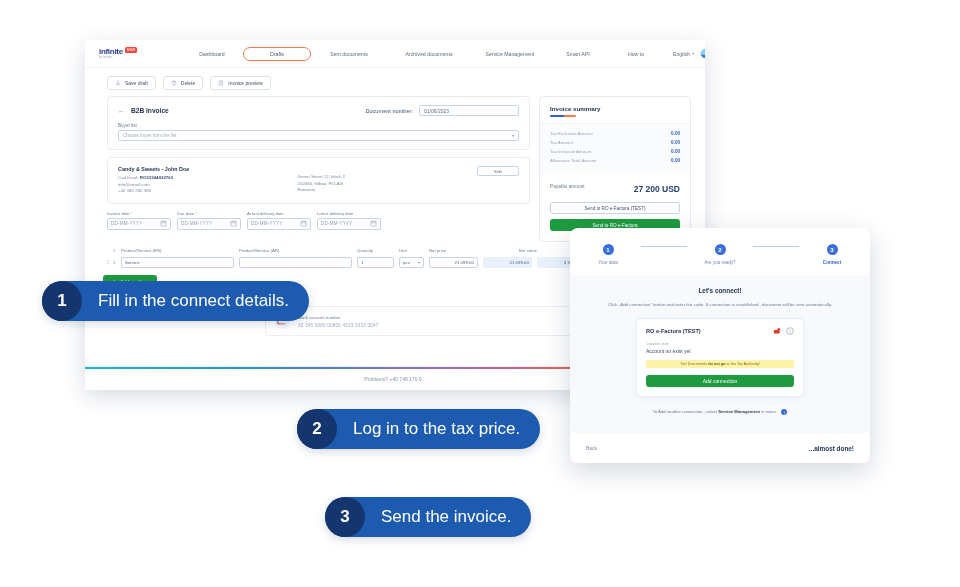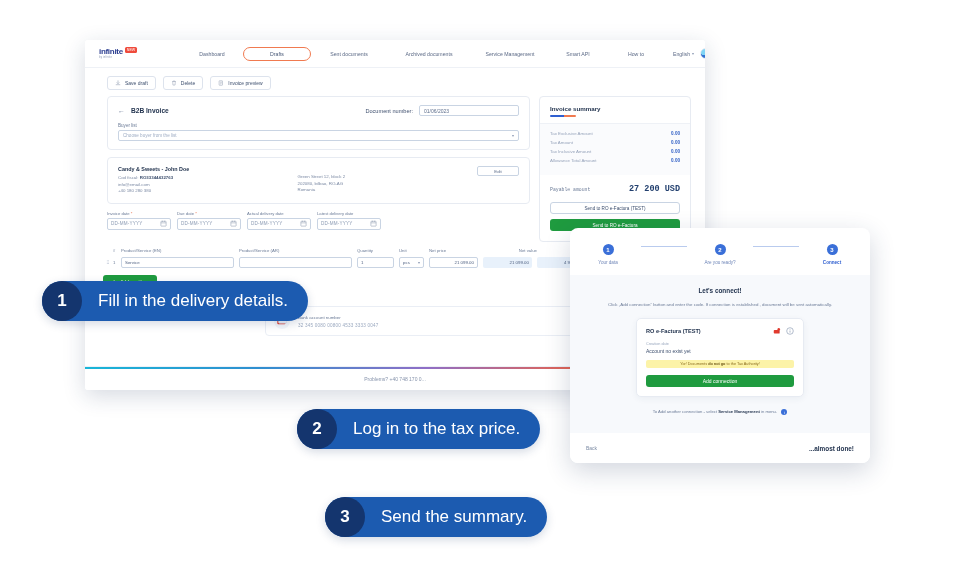--- a/index.html
+++ b/index.html
@@ -174,21 +174,21 @@
   .sum-head{ padding:8px 10px 6px;}
   .sum-title{ font-size:6.2px; font-weight:bold; color:#23344f;}
   .sum-underline{
     width:26px;height:2px;margin-top:3px;border-radius:1px;
     background:linear-gradient(90deg,#2f5fd0 0 55%, #f07a50 55% 100%);
   }
   .sum-rows{ background:#fafbfd; padding:7px 10px 8px; border-top:1px solid #eef1f6;}
   .sum-row{ display:flex; justify-content:space-between; align-items:center; margin-bottom:4px;}
   .sum-k{ font-size:4.4px; color:#97a4bb;}
   .sum-v{ font-size:4.6px; font-weight:bold; color:#2b5bc4;}
-  .sum-pay{ padding:9px 10px 0; display:flex; justify-content:space-between; align-items:center;font-family:Liberation Mono, monospace;}
+  .sum-pay{ padding:9px 10px 0; display:flex; justify-content:space-between; align-items:flex-start;}
   .pay-k{ font-size:4.8px; color:#6b7b97;}
   .pay-v{ font-size:8.5px; font-weight:bold; color:#23406f;}
   .sum-btns{ padding:8px 10px 10px;}
   .btn-out{
     border:1px solid #c9d4e3; border-radius:3px; height:12px; display:flex;
     align-items:center; justify-content:center; font-size:4.6px; color:#3d4f6e;
     margin-bottom:5px;
   }
   .btn-green{
     background:#1f9b3f; border-radius:3px; height:12px; display:flex;
@@ -625,22 +625,22 @@
   </div>
 
   <div class="wiz-footer">
     <div class="wiz-back">Back</div>
     <div class="wiz-done">...almost done!</div>
   </div>
 </div>
 
 <div class="pill" id="pill1">
   <div class="num">1</div>
-  <div class="txt">Fill in the delivery details.</div>
+  <div class="txt">Fill in the connect details.</div>
 </div>
 <div class="pill" id="pill2">
   <div class="num">2</div>
   <div class="txt">Log in to the tax price.</div>
 </div>
 <div class="pill" id="pill3">
   <div class="num">3</div>
-  <div class="txt">Send the summary.</div>
+  <div class="txt">Send the invoice.</div>
 </div>
 
 </body></html>

